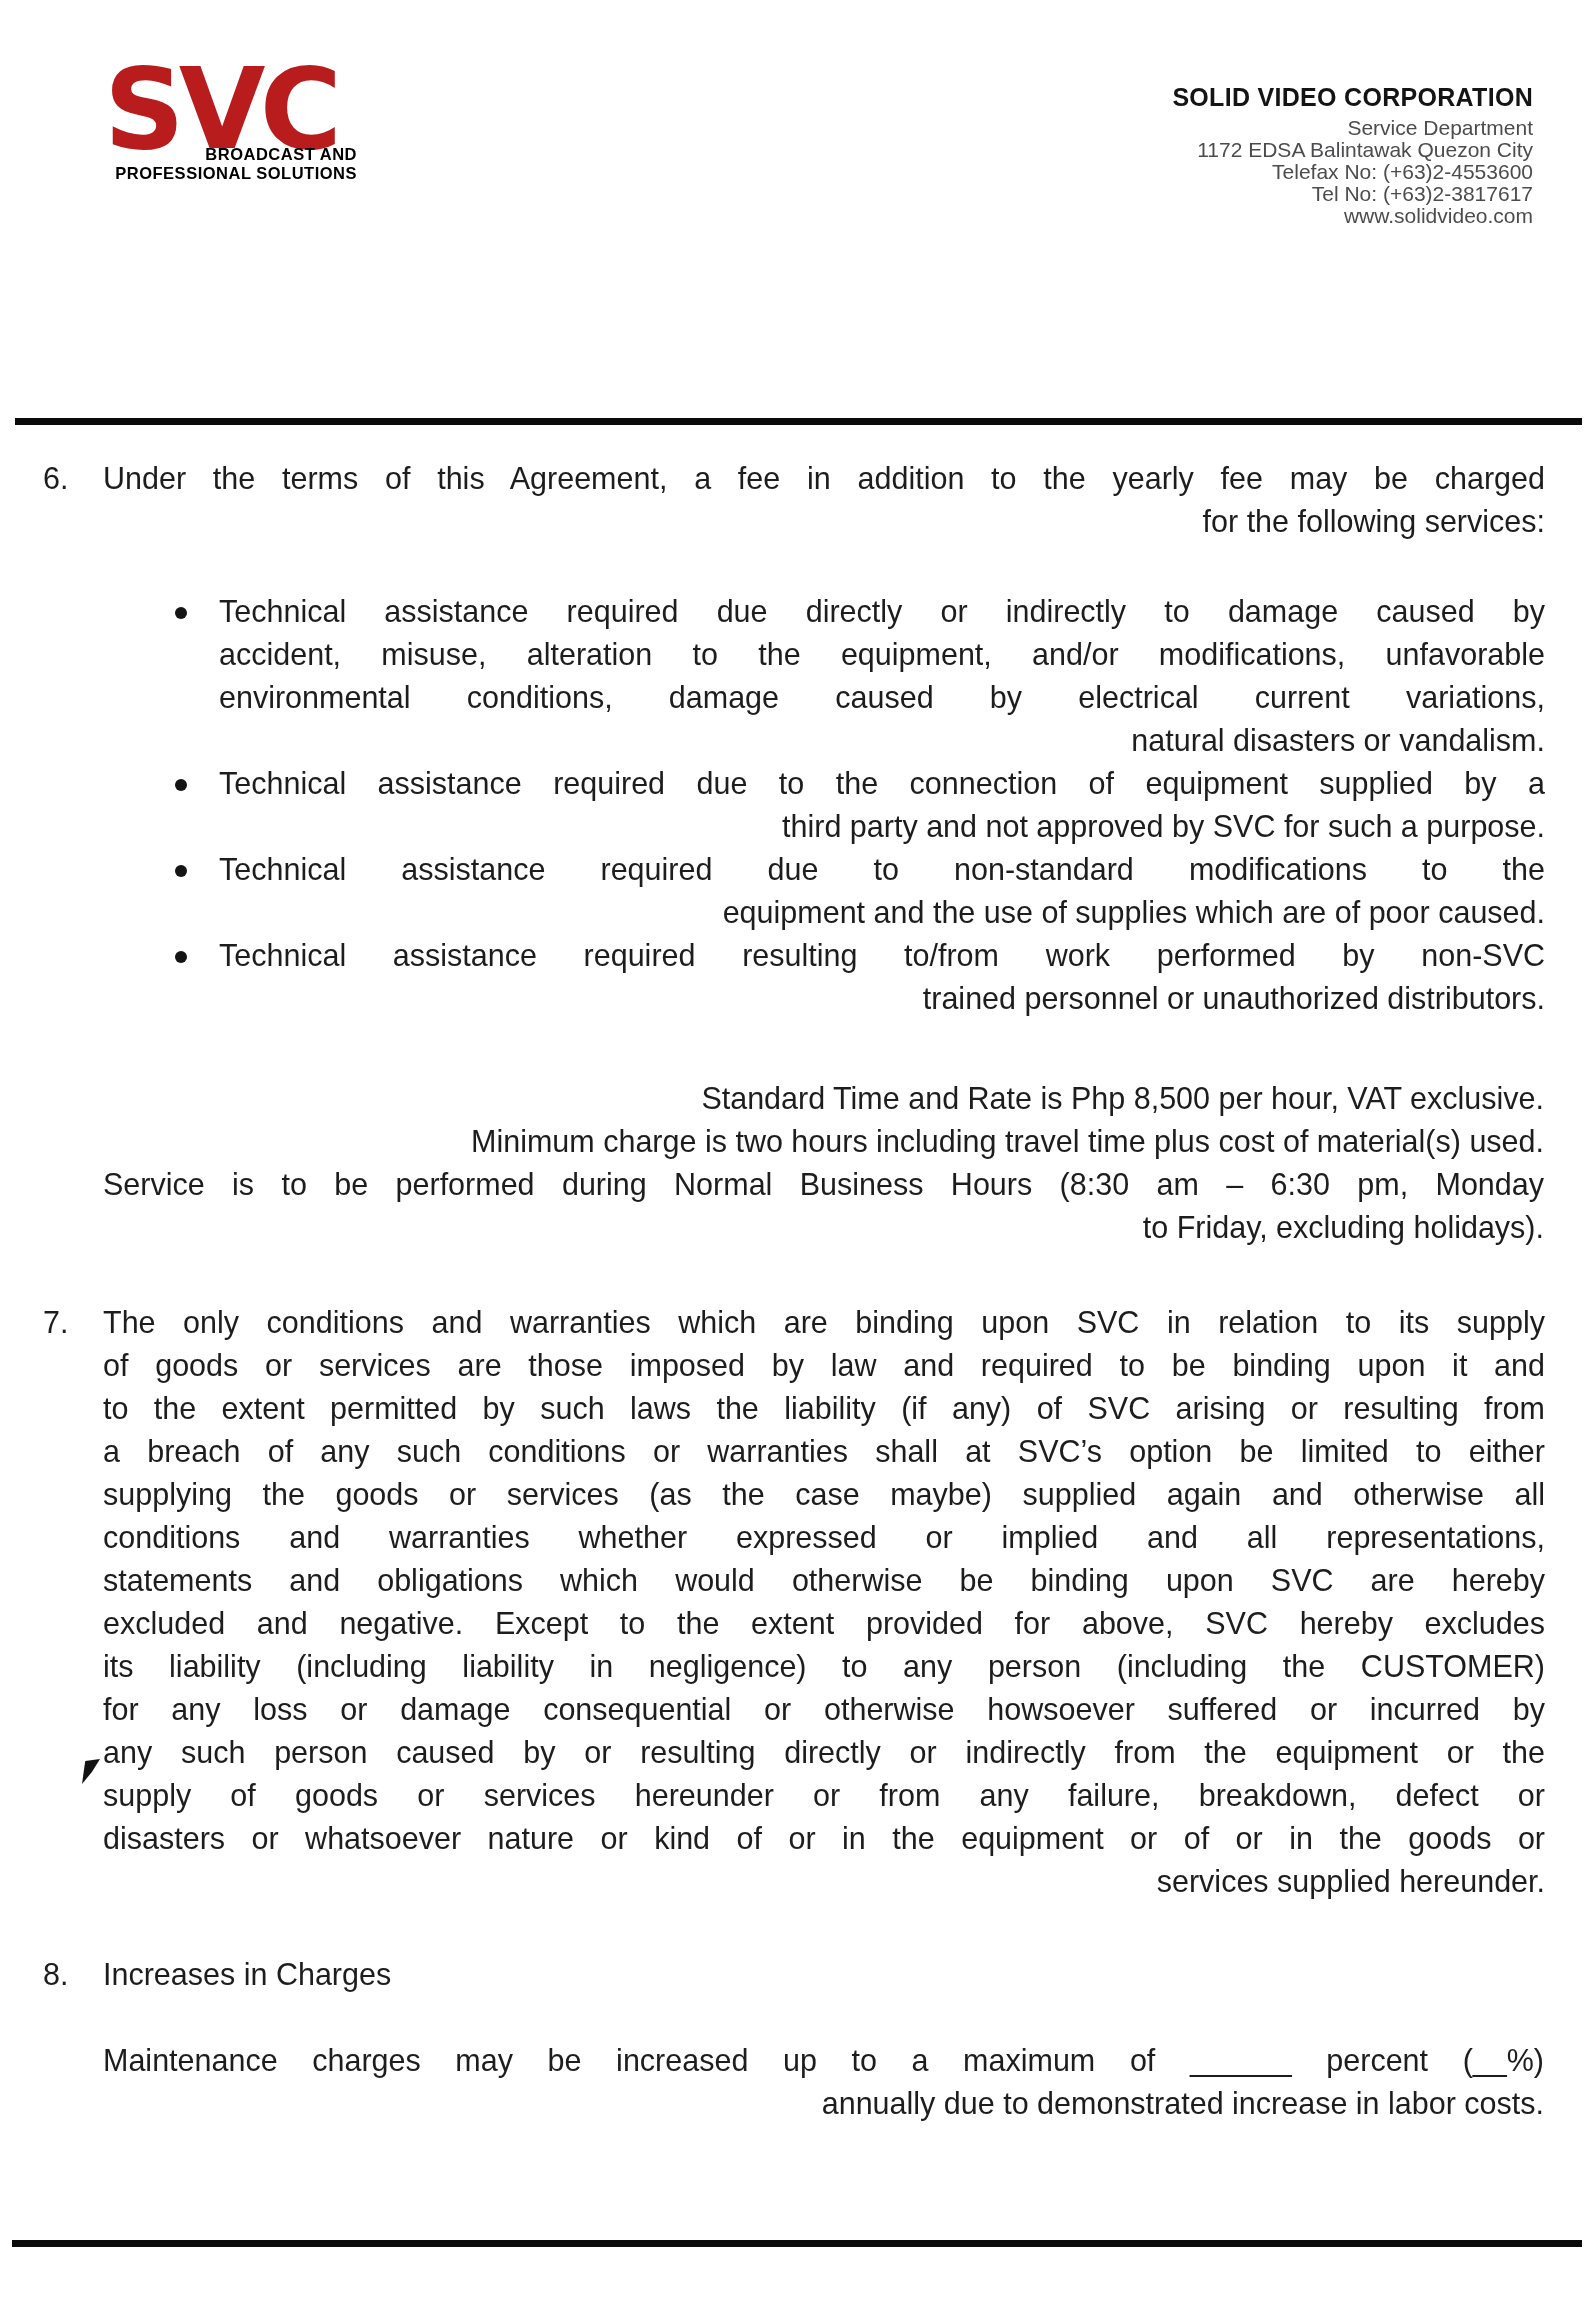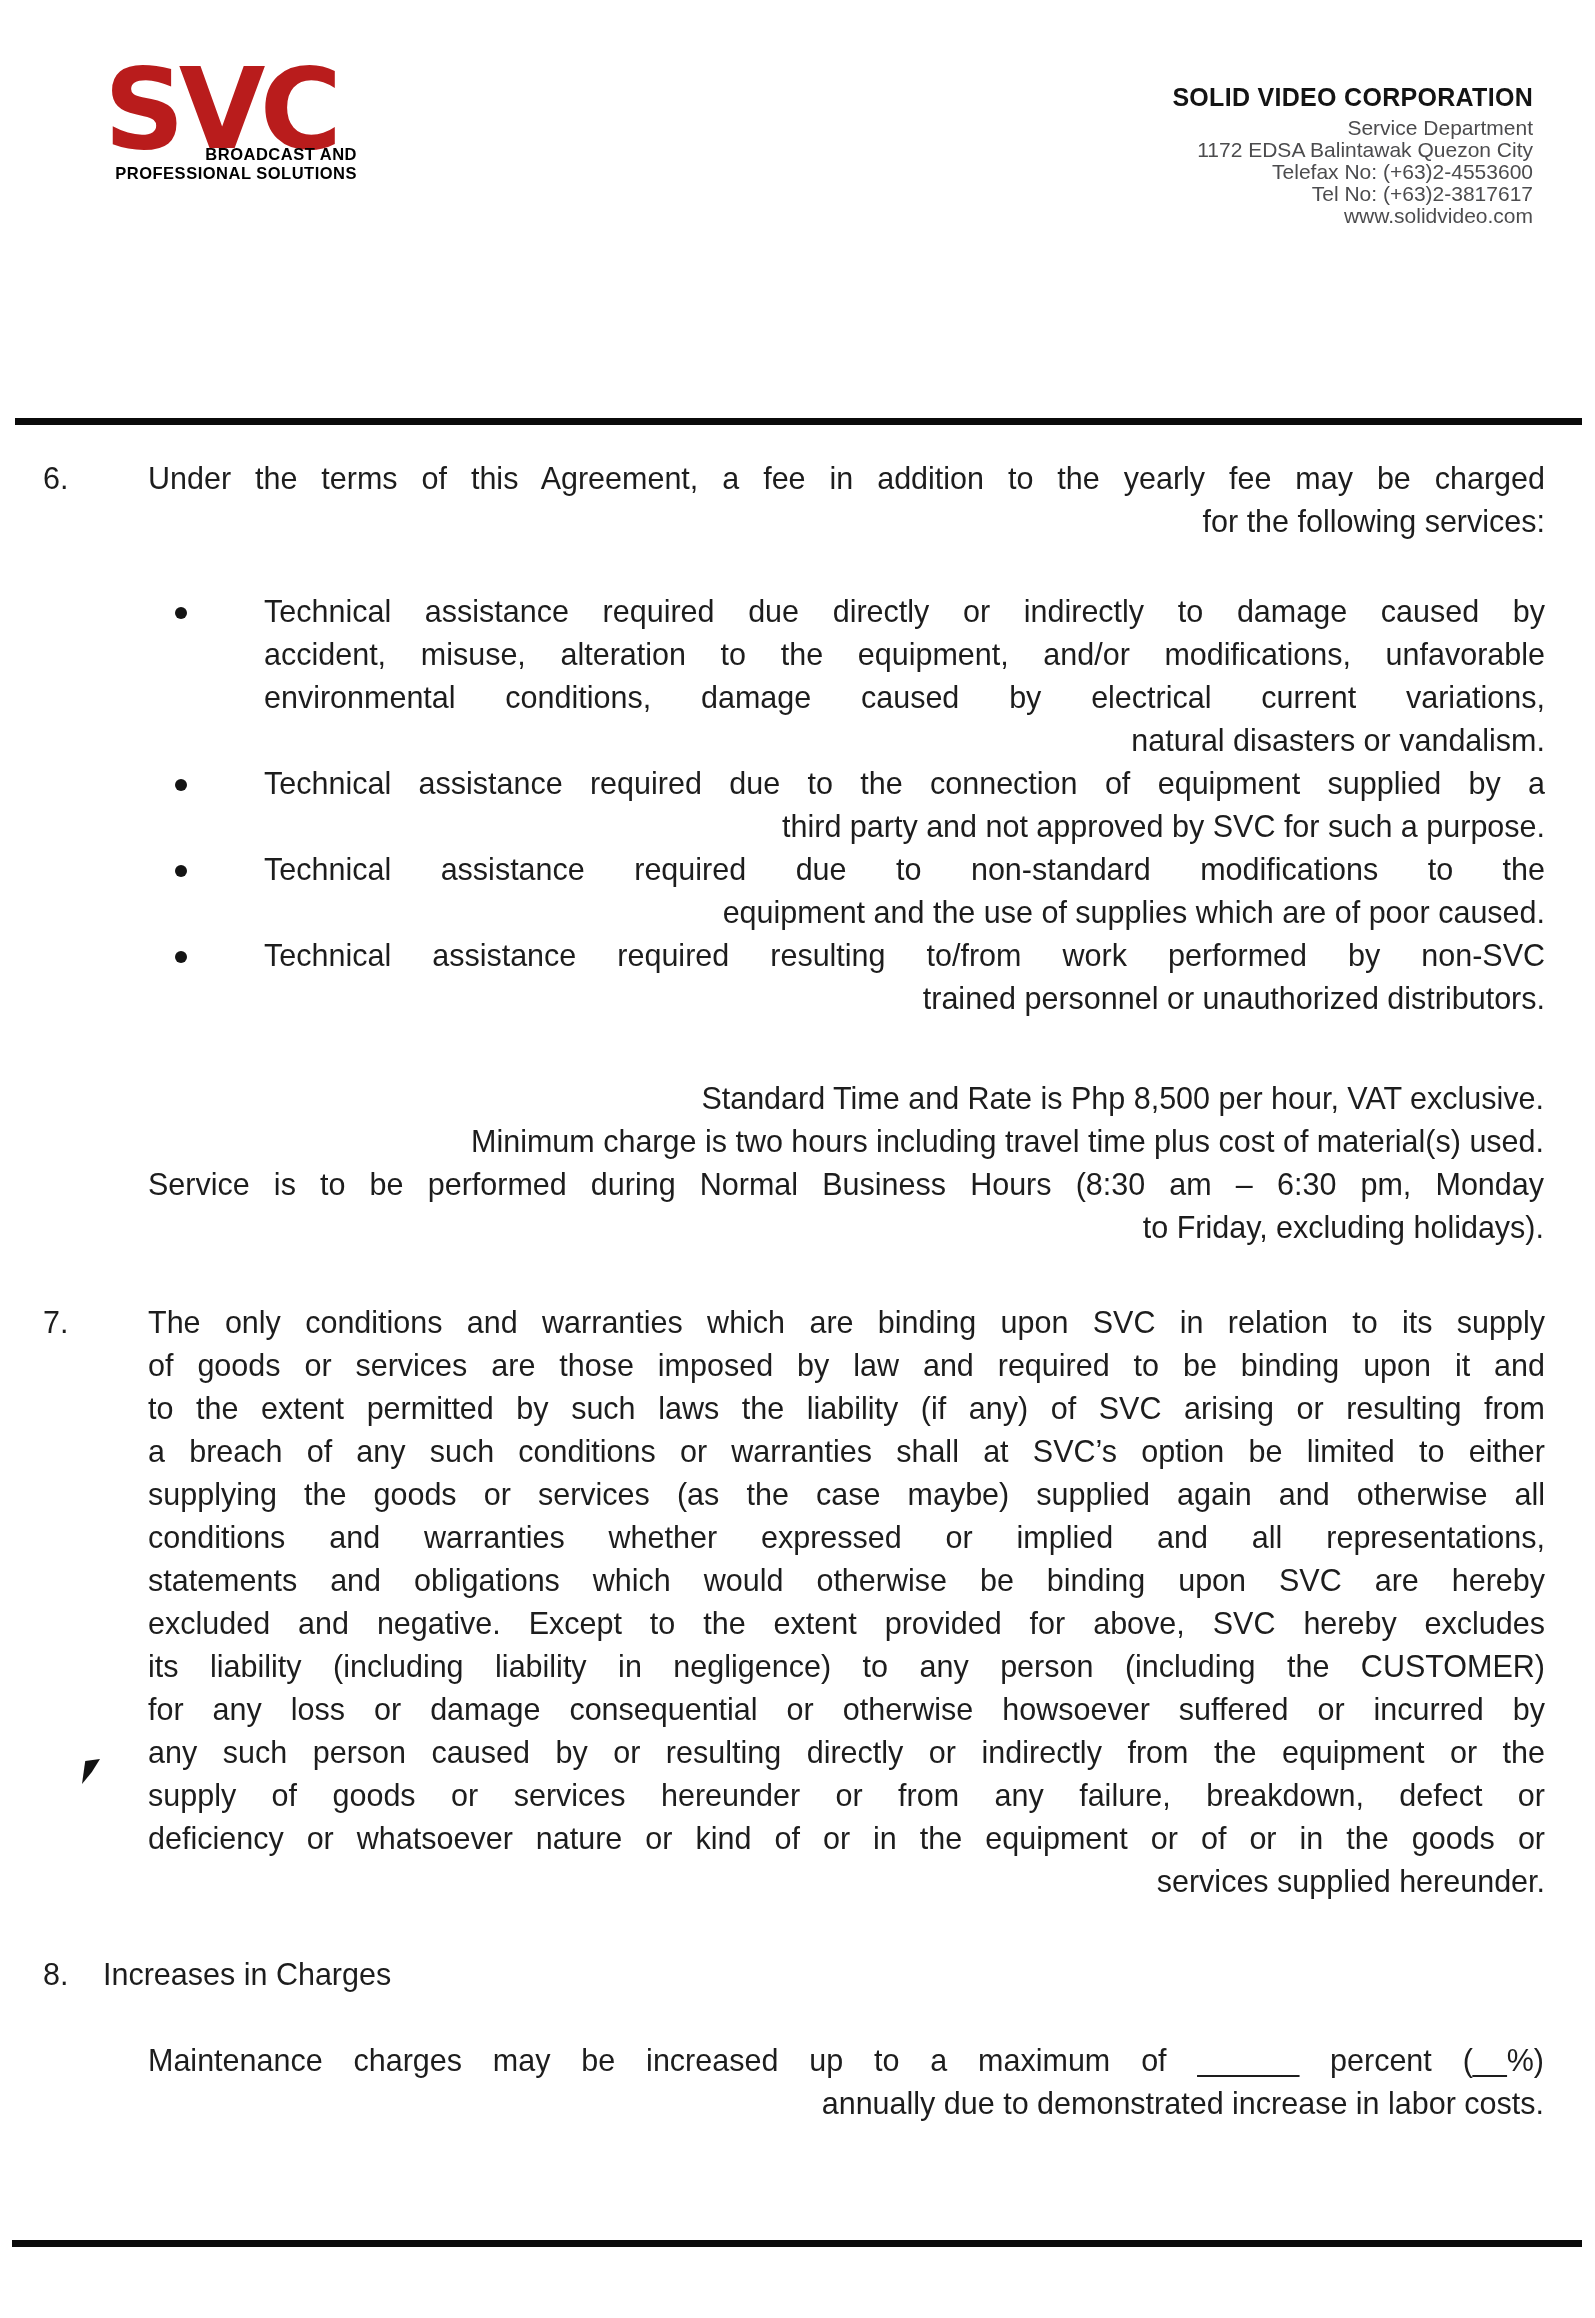--- a/index.html
+++ b/index.html
@@ -58,21 +58,21 @@
   .rule-top { left: 15px; right: 13px; top: 418px; }
   .rule-bottom { left: 11.5px; right: 13px; top: 2240px; }
 
   
   .block { position: absolute; font-size: 30.5px; line-height: 43px; }
   .numbered { display: flex; align-items: flex-start; }
   .num { width: 60px; flex: 0 0 60px; }
   .txt { flex: 1 1 auto; min-width: 0; }
 
   .ln { text-align: right; }
-  .jl { text-align: justify; text-align-last: justify; margin-left: 45px; }
+  .jl { text-align: justify; text-align-last: justify; }
 
   #sec6      { left: 43px;  top: 457px;  width: 1502px; }
   #bullets   { left: 175px; top: 590px;  width: 1370px; }
   #notes     { left: 103px; top: 1077px; width: 1441px; }
   #sec7      { left: 43px;  top: 1301px; width: 1502px; }
   #sec8head  { left: 43px;  top: 1953px; width: 1502px; }
   #sec8para  { left: 103px; top: 2039px; width: 1441px; }
 
   .bullet-row { display: flex; align-items: flex-start; }
   .marker { flex: 0 0 44px; width: 44px; }
@@ -184,21 +184,21 @@
         <div class="ln jl">to the extent permitted by such laws the liability (if any) of SVC arising or resulting from</div>
         <div class="ln jl">a breach of any such conditions or warranties shall at SVC’s option be limited to either</div>
         <div class="ln jl">supplying the goods or services (as the case maybe) supplied again and otherwise all</div>
         <div class="ln jl">conditions and warranties whether expressed or implied and all representations,</div>
         <div class="ln jl">statements and obligations which would otherwise be binding upon SVC are hereby</div>
         <div class="ln jl">excluded and negative. Except to the extent provided for above, SVC hereby excludes</div>
         <div class="ln jl">its liability (including liability in negligence) to any person (including the CUSTOMER)</div>
         <div class="ln jl">for any loss or damage consequential or otherwise howsoever suffered or incurred by</div>
         <div class="ln jl">any such person caused by or resulting directly or indirectly from the equipment or the</div>
         <div class="ln jl">supply of goods or services hereunder or from any failure, breakdown, defect or</div>
-        <div class="ln jl">deficiency or whatsoever nature or kind of or in the equipment or of or in the goods or</div>
+        <div class="ln jl">disasters or whatsoever nature or kind of or in the equipment or of or in the goods or</div>
         <div class="ln">services supplied hereunder.</div>
       </div>
   </div>
 
   <div class="cursor-mark"></div>
 
   <div id="sec8head" class="block numbered">
     <div class="num">8.</div>
     <div class="txt">Increases in Charges</div>
   </div>

